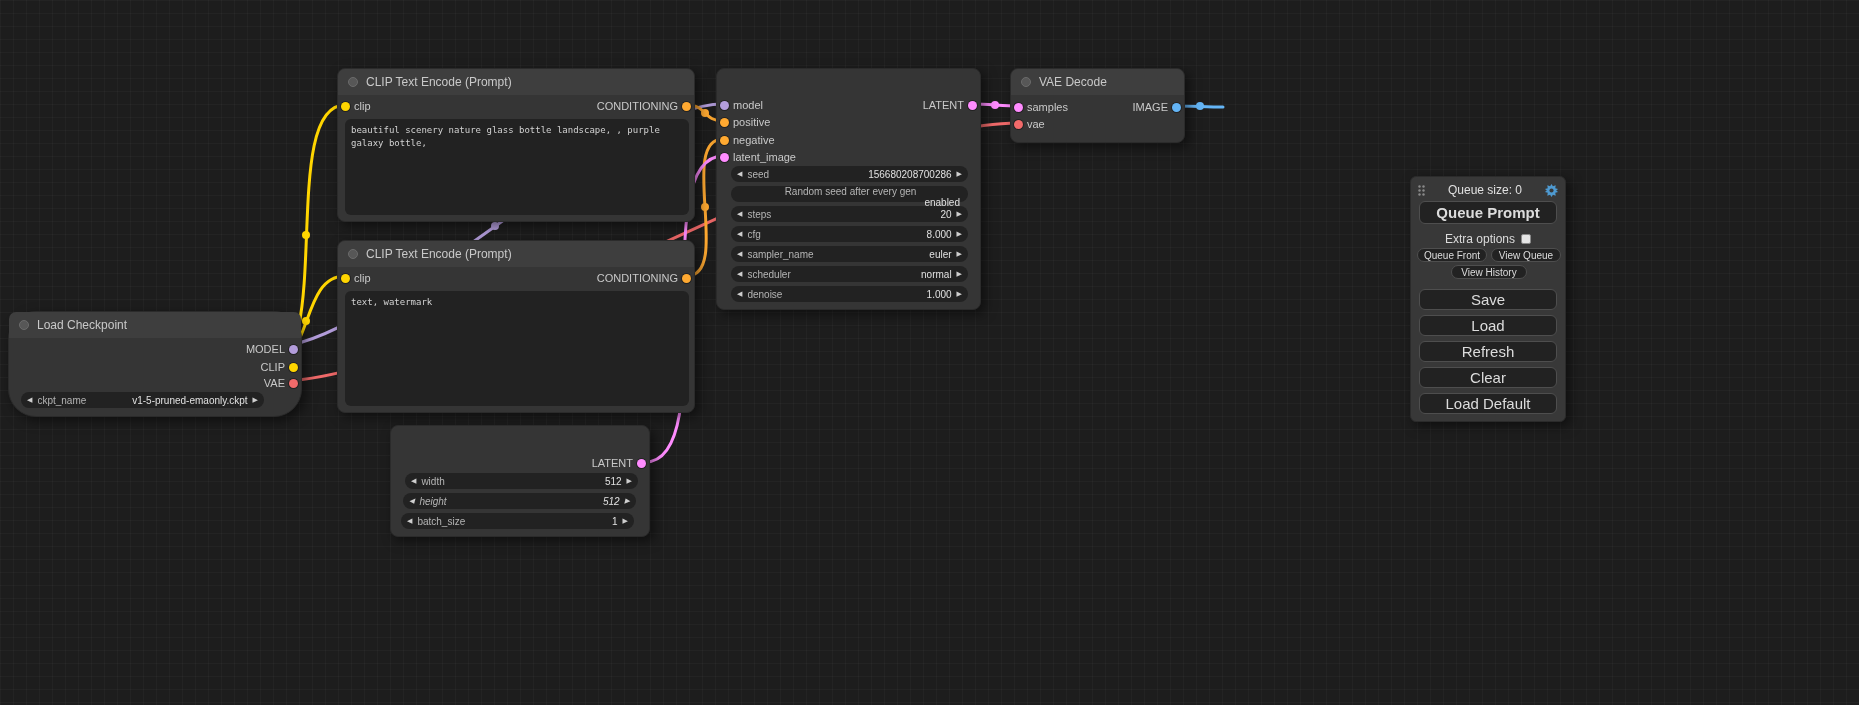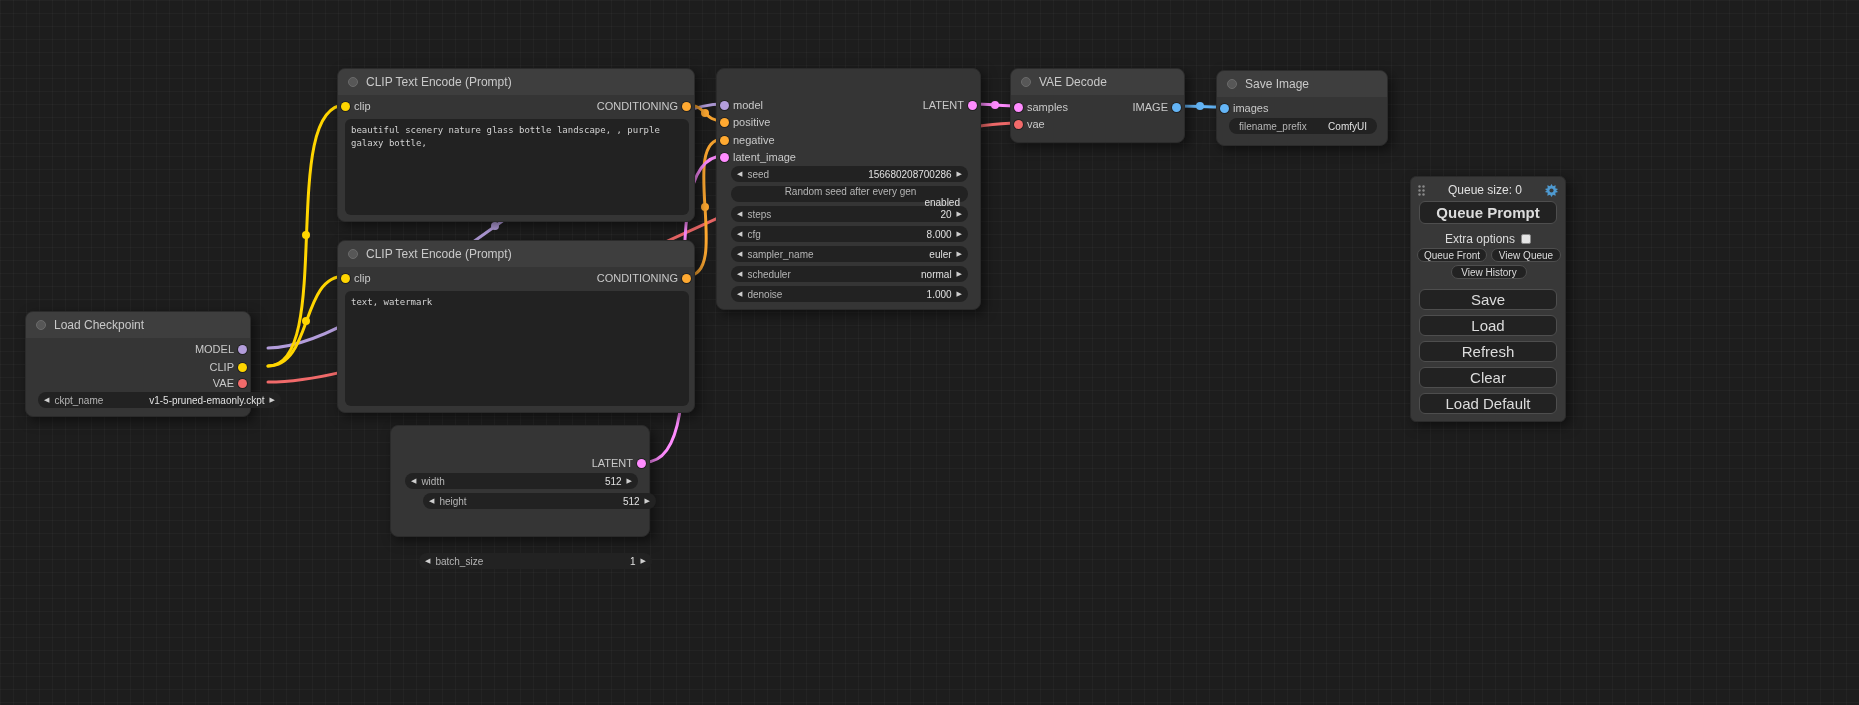--- a/index.html
+++ b/index.html
@@ -83,21 +83,21 @@
     <circle cx="306" cy="235" r="4" fill="#FFD500"></circle>
     <circle cx="306" cy="321" r="4" fill="#FFD500"></circle>
     <circle cx="643" cy="252" r="4" fill="#F16A6A"></circle>
     <circle cx="705" cy="113" r="4" fill="#FFA931"></circle>
     <circle cx="705" cy="207" r="4" fill="#FFA931"></circle>
     <circle cx="684" cy="309" r="4" fill="#FF8CFF"></circle>
     <circle cx="995" cy="105" r="4" fill="#FF8CFF"></circle>
     <circle cx="1200" cy="106" r="4" fill="#64B5F6"></circle>
   </svg>
 
-  <div class="node" style="left:25px; top:311px; width:226px; height:106px;">
+  <div class="node" style="left:8px; top:311px; width:294px; height:106px;border-radius:28px;">
     <div class="ntitle">
       <span class="ndot"></span>
       <span>Load Checkpoint</span>
     </div>
     <div class="slot out" style="top:28px; right:16px;">MODEL</div>
     <div class="slot out" style="top:46px; right:16px;">CLIP</div>
     <div class="slot out" style="top:62px; right:16px;">VAE</div>
     <span class="port" style="right: 3px; top: 33px; background-color: rgb(179, 157, 219);"></span>
     <span class="port" style="right: 3px; top: 51px; background-color: rgb(255, 213, 0);"></span>
     <span class="port" style="right: 3px; top: 67px; background-color: rgb(241, 106, 106);"></span>
@@ -135,27 +135,27 @@
 
   <div class="node" style="left:390px; top:425px; width:260px; height:112px;">
     <div class="slot out" style="top:28px; right:16px;">LATENT</div>
     <span class="port" style="right: 3px; top: 33px; background-color: rgb(255, 140, 255);"></span>
     <div class="pill" style="left:14px; top:47px; width:233px;">
       <span class="arr">◀</span>
       <span class="wname">width</span>
       <span class="wval">512</span>
       <span class="arr">▶</span>
     </div>
-    <div class="pill" style="left:32px; top:67px; width:233px;">
+    <div class="pill" style="left:12px; top:67px; width:233px;font-style:italic;">
       <span class="arr">◀</span>
       <span class="wname">height</span>
       <span class="wval">512</span>
       <span class="arr">▶</span>
     </div>
-    <div class="pill" style="left:28px; top:87px; width:233px;margin-top:40px;">
+    <div class="pill" style="left:10px; top:87px; width:233px;">
       <span class="arr">◀</span>
       <span class="wname">batch_size</span>
       <span class="wval">1</span>
       <span class="arr">▶</span>
     </div>
   </div>
 
   <div class="node" style="left:716px; top:68px; width:265px; height:242px;">
     <div class="slot" style="top:27px; left:16px;">model</div>
     <div class="slot" style="top:44px; left:16px;">positive</div>
@@ -217,32 +217,20 @@
       <span>VAE Decode</span>
     </div>
     <div class="slot" style="top:29px; left:16px;">samples</div>
     <div class="slot" style="top:46px; left:16px;">vae</div>
     <div class="slot out" style="top:29px; right:16px;">IMAGE</div>
     <span class="port" style="left: 3px; top: 34px; background-color: rgb(255, 140, 255);"></span>
     <span class="port" style="left: 3px; top: 51px; background-color: rgb(241, 106, 106);"></span>
     <span class="port" style="right: 3px; top: 34px; background-color: rgb(100, 181, 246);"></span>
   </div>
 
-  <div class="node" style="left:1216px; top:70px; width:172px; height:76px;">
-    <div class="ntitle">
-      <span class="ndot"></span>
-      <span>Save Image</span>
-    </div>
-    <div class="slot" style="top:28px; left:16px;">images</div>
-    <span class="port" style="left: 3px; top: 33px; background-color: rgb(100, 181, 246);"></span>
-    <div class="pill" style="left:12px; top:47px; width:148px; padding:0 10px;">
-      <span class="wname" style="margin-left:0;">filename_prefix</span>
-      <span class="wval" style="margin-right:0;">ComfyUI</span>
-    </div>
-  </div>
 
   <div class="menu">
     <div class="mhead">
       <svg width="9" height="13" viewBox="0 0 9 13">
         <circle cx="2.5" cy="2.5" r="1.2" fill="#8a8a8a"></circle>
           <circle cx="6.5" cy="2.5" r="1.2" fill="#8a8a8a"></circle>
         <circle cx="2.5" cy="6.5" r="1.2" fill="#8a8a8a"></circle>
           <circle cx="6.5" cy="6.5" r="1.2" fill="#8a8a8a"></circle>
         <circle cx="2.5" cy="10.5" r="1.2" fill="#8a8a8a"></circle>
           <circle cx="6.5" cy="10.5" r="1.2" fill="#8a8a8a"></circle>

